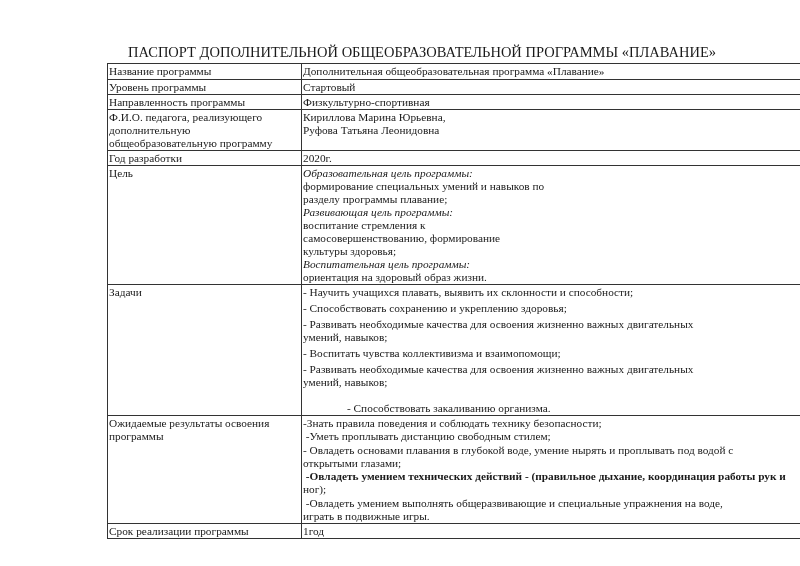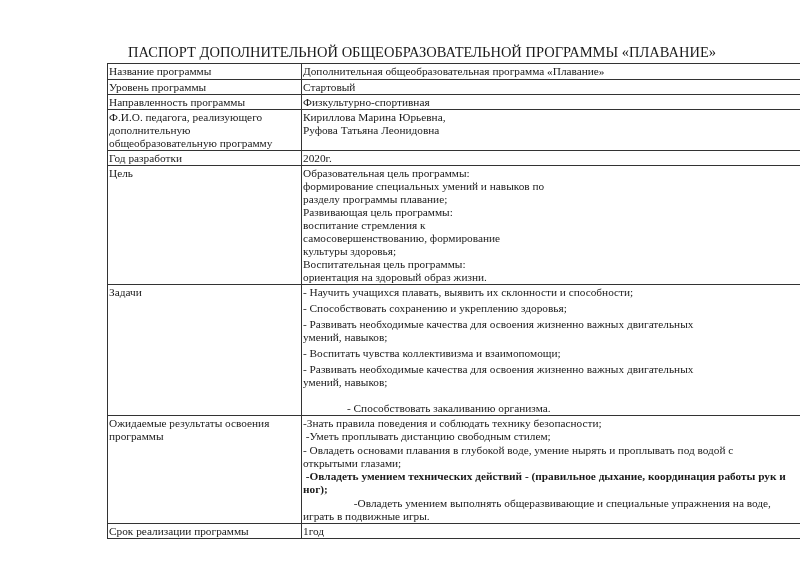--- a/index.html
+++ b/index.html
@@ -5,21 +5,21 @@
   html, body { margin: 0; padding: 0; background: #ffffff; }
   body { width: 800px; height: 566px; position: relative; overflow: hidden;
          font-family: "Liberation Serif", "DejaVu Serif", serif; color: #1a1a1a; }
   .title { position: absolute; left: 128px; top: 44px; font-size: 14.5px;
            letter-spacing: 0; white-space: nowrap; }
   table.passport { position: absolute; left: 107px; top: 63px; width: 696px;
                    border-collapse: collapse; table-layout: fixed; font-size: 11.3px; line-height: 13px; }
   table.passport td { border: 1.5px solid #333; vertical-align: top; padding: 1px 1px 0 1px; }
   td.label { width: 191px; }
   .line { display: block; white-space: nowrap; }
-  .it { }
+  .it { font-style: italic; }
   .ind { padding-left: 4px; }
   tr.r-name td { height: 14px; }
   tr.r-level td { height: 13px; }
   tr.r-direction td { height: 13px; }
   tr.r-teacher td { height: 37px; }
   tr.r-year td { height: 13px; }
   tr.r-goal td { height: 114px; }
   tr.r-tasks td { height: 117px; }
   tr.r-results td { height: 105px; }
   tr.r-term td { height: 13px; }
@@ -91,22 +91,22 @@
     <td class="label">
       <span class="line">Ожидаемые результаты освоения</span>
       <span class="line">программы</span>
     </td>
     <td class="results" id="results-cell">
           <span class="line" style="white-space: pre;">-Знать правила поведения и соблюдать технику безопасности;</span>
           <span class="line" style="white-space: pre;"> -Уметь проплывать дистанцию свободным стилем;</span>
           <span class="line" style="white-space: pre;">- Овладеть основами плавания в глубокой воде, умение нырять и проплывать под водой с</span>
           <span class="line" style="white-space: pre;">открытыми глазами;</span>
           <span class="line" style="white-space: pre; font-weight: bold;"> -Овладеть умением технических действий - (правильное дыхание, координация работы рук и</span>
-          <span class="line" style="white-space: pre; font-weight: bold;">ног);</span>
-          <span class="line" style="white-space: pre; padding-left: 48px;"> -Овладеть умением выполнять общеразвивающие и специальные упражнения на воде,</span>
+          <span class="line" style="white-space: pre;">ног);</span>
+          <span class="line" style="white-space: pre;"> -Овладеть умением выполнять общеразвивающие и специальные упражнения на воде,</span>
           <span class="line" style="white-space: pre;">играть в подвижные игры.</span>
         </td>
   </tr>
   <tr class="r-term">
     <td class="label">Срок реализации программы</td>
     <td class="ind">1год</td>
   </tr>
 </tbody>
   </table>
 

